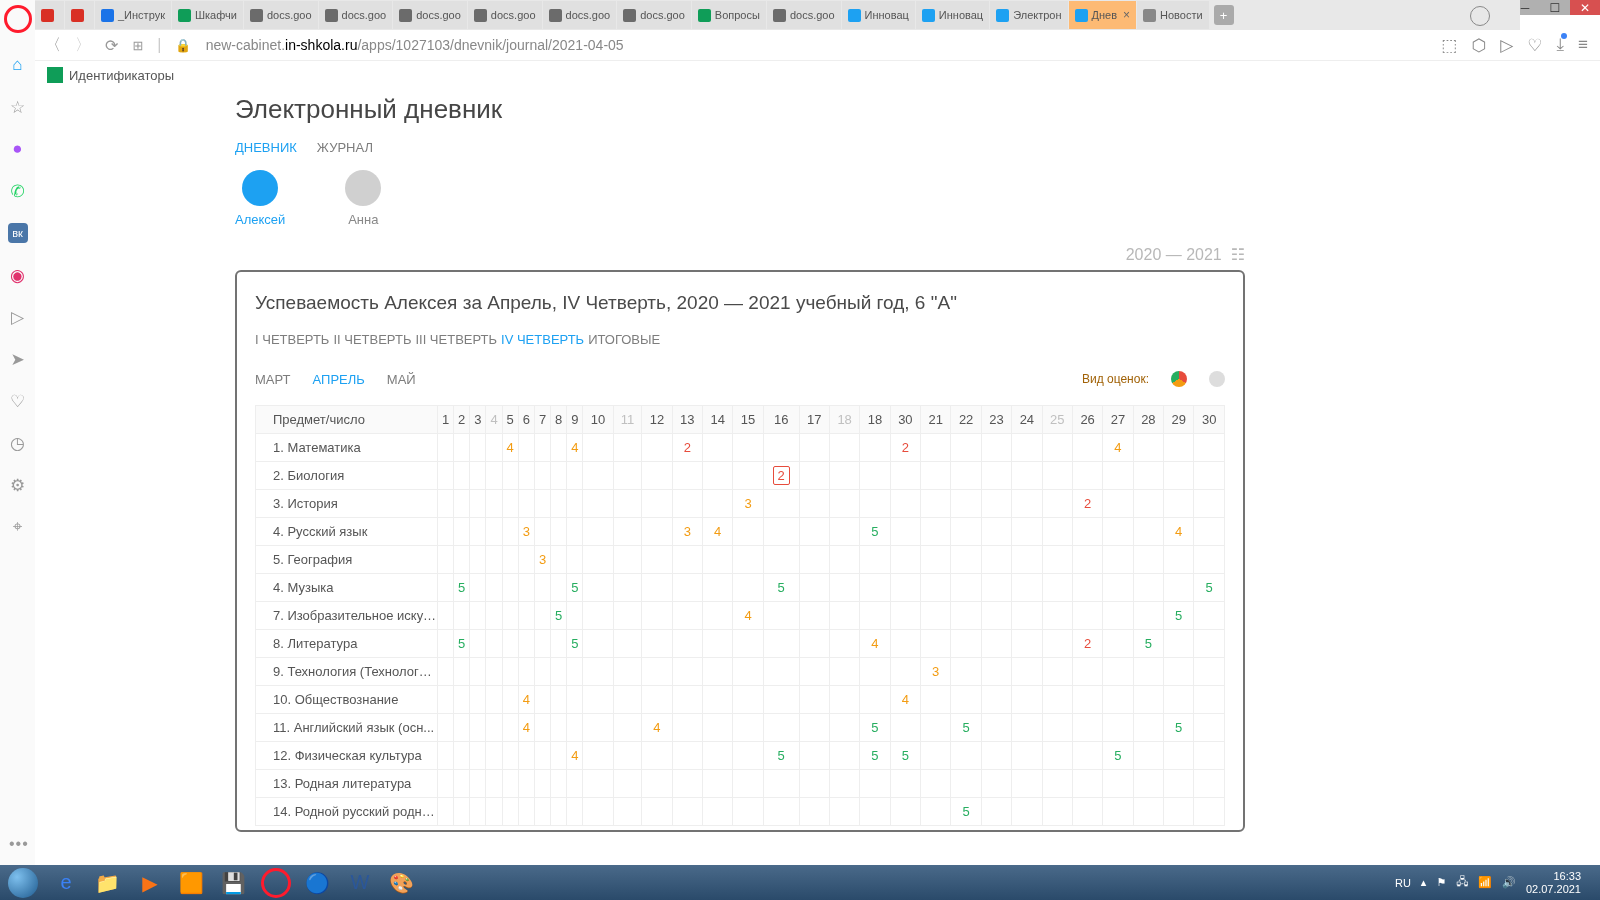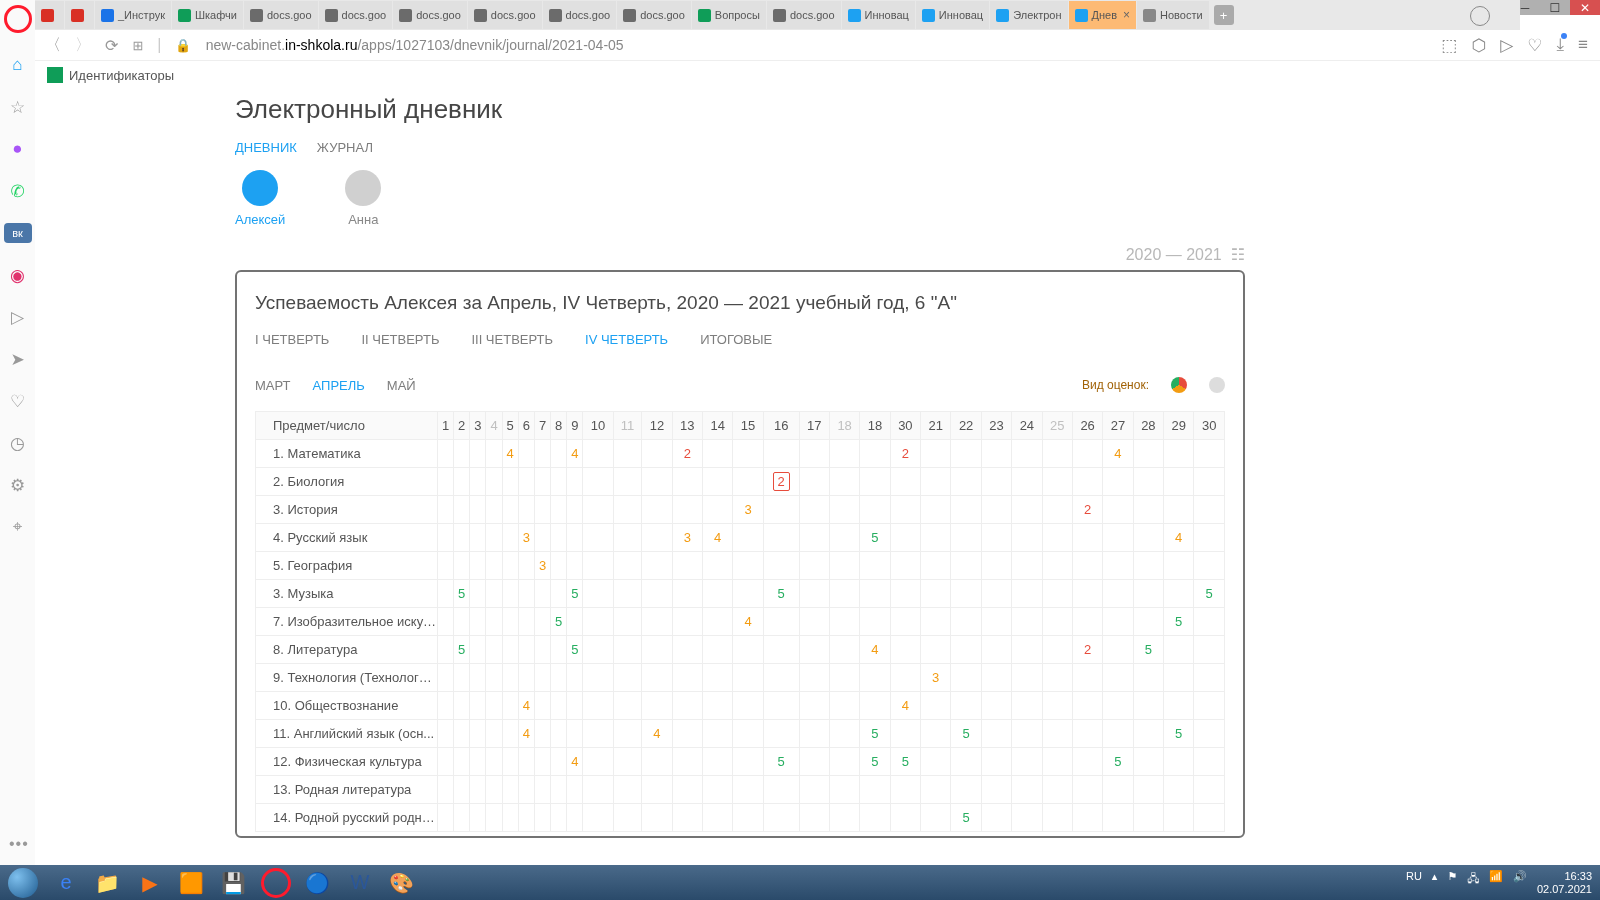--- a/index.html
+++ b/index.html
@@ -33,21 +33,21 @@
 .top-tabs .act{color:#1da1f2}
 .students{display:flex;gap:60px;margin-bottom:18px}
 .student{display:flex;flex-direction:column;align-items:center;gap:6px;font-size:13px}
 .student .av{width:36px;height:36px;border-radius:50%;background:#d0d0d0}
 .student.act .av{background:#1da1f2}
 .student.act .nm{color:#1da1f2}
 .student .nm{color:#888}
 .year-row{text-align:right;color:#b8b8b8;font-size:16px;margin-bottom:6px}
 .card{border:2px solid #737373;border-radius:6px;padding:20px 18px 4px}
 .card h2{font-size:19px;font-weight:400;color:#4a4a4a;margin:0 0 18px}
-.qtabs{display:flex;gap:32px;font-size:13px;color:#7d7d7d;margin-bottom:30px}
+.qtabs{display:flex;gap:4px;font-size:13px;color:#7d7d7d;margin-bottom:24px}
 .qtabs .act{color:#1da1f2}
 .mtabs{display:flex;gap:22px;font-size:13px;color:#7d7d7d;margin-bottom:18px;align-items:center}
 .mtabs .act{color:#1da1f2}
 .mtabs .spacer{flex:1}
 .mtabs .lbl{color:#a16207;font-size:12px}
 .mtabs .dot1{width:16px;height:16px;border-radius:50%;background:conic-gradient(#e74c3c 0 120deg,#f39c12 120deg 240deg,#27ae60 240deg 360deg)}
 .mtabs .dot2{width:16px;height:16px;border-radius:50%;background:#ddd}
 table{border-collapse:collapse;width:100%;font-size:13px}
 th,td{border:1px solid #eee;text-align:center;height:27px;padding:0}
 th:first-child,td:first-child{text-align:left;padding-left:17px;width:164px;max-width:164px;overflow:hidden;white-space:nowrap;text-overflow:ellipsis;color:#555}
@@ -55,21 +55,21 @@
 th.dim,.dim{color:#c0c0c0}
 .g5{color:#27ae60}
 .g4{color:#f39c12}
 .g3{color:#f39c12}
 .g2{color:#e74c3c}
 .g2box{color:#e74c3c;border:1px solid #e74c3c;padding:1px 4px;border-radius:2px}
 .taskbar{position:absolute;bottom:0;left:0;right:0;height:35px;background:linear-gradient(#4a6a8a,#2a4a6a);display:flex;align-items:center}
 .taskbar .tb{width:42px;height:35px;display:flex;align-items:center;justify-content:center;font-size:20px}
 .taskbar .tb.orb{width:45px}
 .taskbar .orb-c{width:30px;height:30px;border-radius:50%;background:radial-gradient(circle at 30% 30%,#7ec0ee,#1e5a8e)}
-.taskbar .tray{margin-left:auto;display:flex;color:#fff;font-size:11px;gap:10px;padding-right:8px}
+.taskbar .tray{margin-left:auto;display:flex;align-items:center;color:#fff;font-size:11px;gap:10px;padding-right:19px}
 .taskbar .clock{text-align:right;line-height:13px}
 .opera-side .more{position:absolute;bottom:12px;left:9px;color:#999;font-size:16px;letter-spacing:1px}
 </style>
 </head>
 <body>
 
 <div class="win-controls">
   <div>─</div>
   <div>☐</div>
   <div class="close">✕</div>
@@ -173,21 +173,21 @@
   <span class="gicon"></span>
   <span>Идентификаторы</span>
 </div>
 
 <div class="opera-side">
   <div class="opera-logo"></div>
   <div class="si" style="color:#1da1f2">⌂</div>
   <div class="si">☆</div>
   <div class="si" style="color:#a855f7">●</div>
   <div class="si" style="color:#25d366">✆</div>
-  <div class="si" style="background:#4a76a8;color:#fff;border-radius:4px;font-size:11px;width:28px;height:20px">вк</div>
+  <div class="si" style="background:#4a76a8;color:#fff;border-radius:4px;font-size:11px;width:20px;height:20px">вк</div>
   <div class="si" style="color:#e1306c">◉</div>
   <div class="si">▷</div>
   <div class="si">➤</div>
   <div class="si">♡</div>
   <div class="si">◷</div>
   <div class="si">⚙</div>
   <div class="si">⌖</div>
   <div class="more">•••</div>
 </div>
 
@@ -423,21 +423,21 @@
               <td></td>
               <td></td>
               <td></td>
               <td></td>
               <td></td>
               <td></td>
               <td></td>
               <td></td>
             </tr>
             <tr>
-              <td>3. Музыка</td>
+              <td>4. Музыка</td>
               <td></td>
               <td class="g5">5</td>
               <td></td>
               <td></td>
               <td></td>
               <td></td>
               <td></td>
               <td></td>
               <td class="g5">5</td>
               <td></td>

